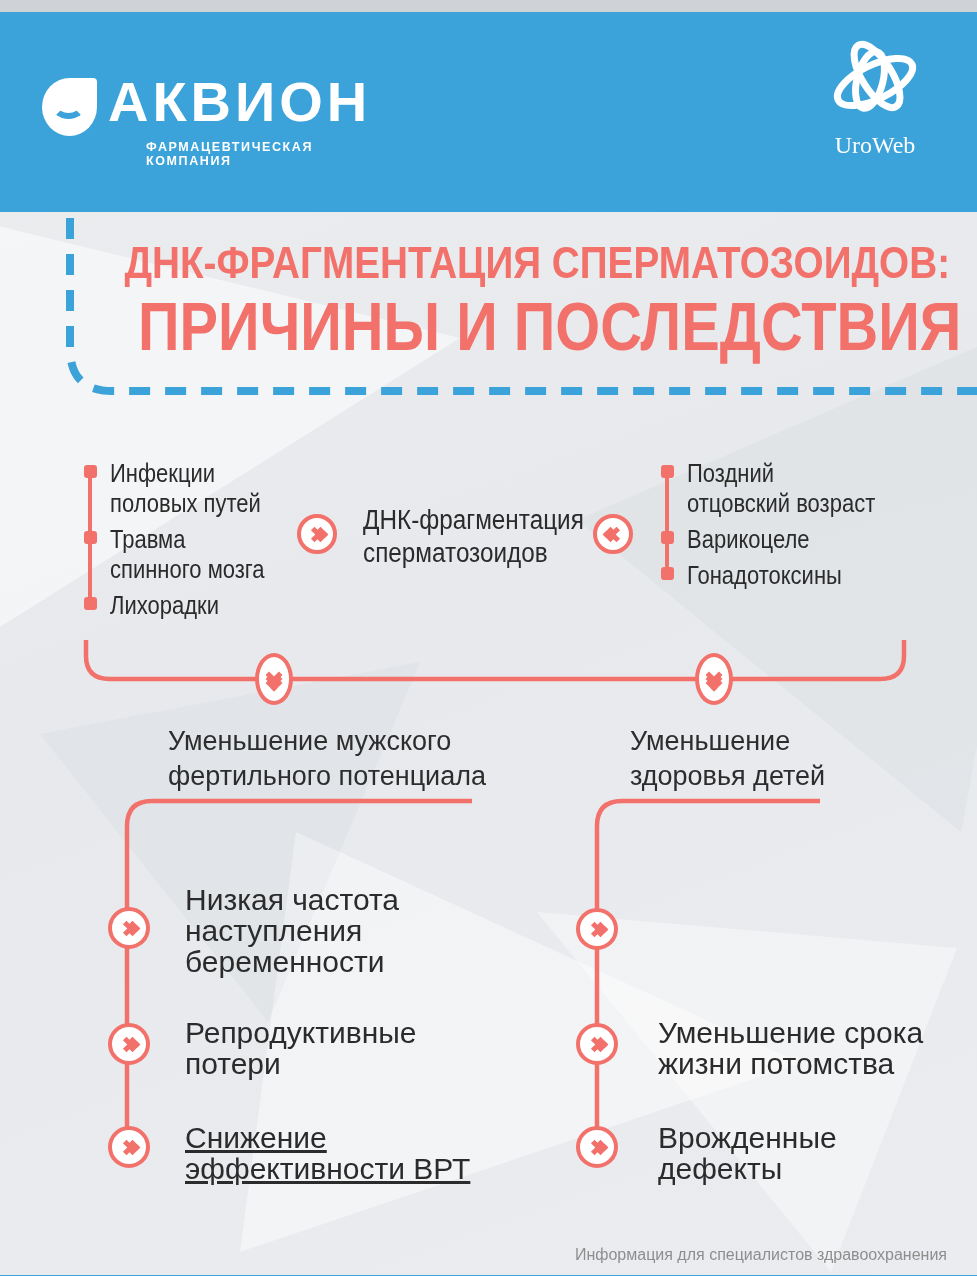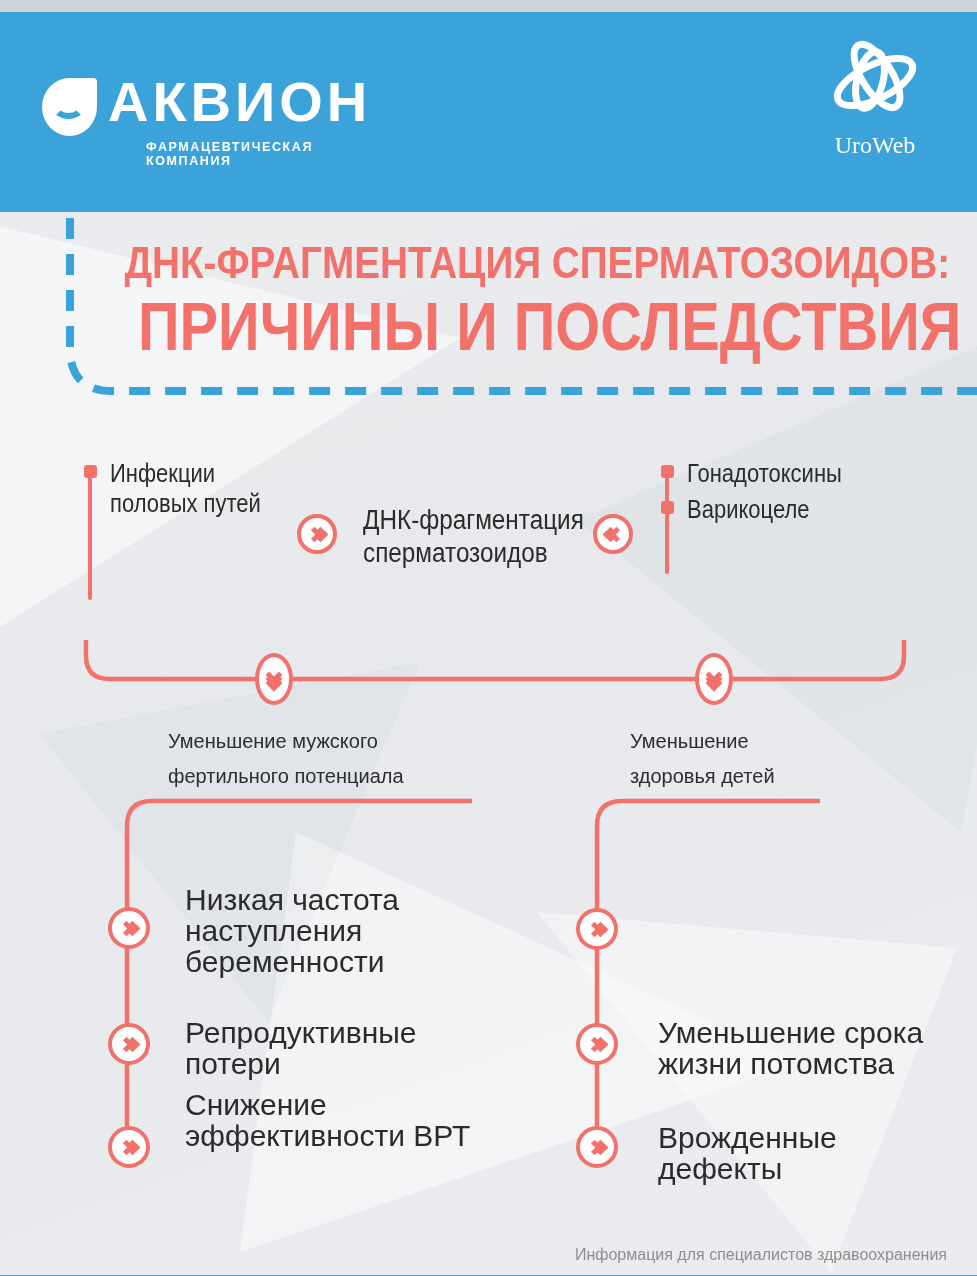--- a/index.html
+++ b/index.html
@@ -65,21 +65,21 @@
   .ch{display:block;width:11px;height:11px;border:0 solid var(--coral);box-sizing:border-box;}
   .ch-r{border-top-width:5px;border-right-width:5px;transform:rotate(45deg);}
   .ch-l{border-top-width:5px;border-right-width:5px;transform:rotate(-135deg);}
   .ch-d{width:12px;height:12px;border-top-width:5px;border-right-width:5px;transform:rotate(135deg);}
   .pair{display:flex;align-items:center;}
   .pair .ch + .ch{margin-left:-5px;}
   .stack{display:flex;flex-direction:column;align-items:center;}
   .stack .ch + .ch{margin-top:-8px;}
 
   
-  .out-title{position:absolute;font-size:20px;line-height:35px;color:#2d2d2d;}
+  .out-title{position:absolute;font-size:27px;line-height:35px;color:#2d2d2d;}
   .ot-left{left:168px;top:712px;}
   .ot-right{left:630px;top:712px;}
   .out-text{position:absolute;font-size:30px;line-height:31px;}
 
   .ml{white-space:pre-line;}
 
   
   .footer-note{position:absolute;right:30px;top:1234px;font-size:16px;color:var(--gray);}
   .bottom-bar{position:absolute;left:0;top:1263px;width:977px;height:13px;background:var(--blue);}
 </style>
@@ -126,20 +126,29 @@
     <path class="coral-line" d="M820 789 H622 Q597 789 597 814 V1135"></path>
   </svg>
 
   <div class="vline vl-left"></div>
   <div class="cause-col cause-left">
     <div class="cause-item">
       <span class="sq"></span>
       <span class="cause-label ml">Инфекции
 половых путей</span>
     </div>
+    <div class="cause-item">
+      <span class="sq"></span>
+      <span class="cause-label ml">Травма
+спинного мозга</span>
+    </div>
+    <div class="cause-item">
+      <span class="sq"></span>
+      <span class="cause-label ml">Лихорадки</span>
+    </div>
   </div>
 
   <div class="circ circ-40" style="left:297px;top:502px;">
     <span class="pair">
         <i class="ch ch-r"></i>
         <i class="ch ch-r"></i>
       </span>
   </div>
 
   <div class="center-label ml">ДНК-фрагментация
@@ -149,25 +158,30 @@
     <span class="pair">
         <i class="ch ch-l"></i>
         <i class="ch ch-l"></i>
       </span>
   </div>
 
   <div class="vline vl-right"></div>
   <div class="cause-col cause-right">
     <div class="cause-item">
       <span class="sq"></span>
+      <span class="cause-label ml">Поздний
+отцовский возраст</span>
+    </div>
+    <div class="cause-item">
+      <span class="sq"></span>
+      <span class="cause-label ml">Варикоцеле</span>
+    </div>
+    <div class="cause-item">
+      <span class="sq"></span>
       <span class="cause-label ml">Гонадотоксины</span>
-    </div>
-    <div class="cause-item">
-      <span class="sq"></span>
-      <span class="cause-label ml">Варикоцеле</span>
     </div>
   </div>
 
   <div class="circ oval" style="left:255px;top:641px;">
     <span class="stack">
         <i class="ch ch-d"></i>
         <i class="ch ch-d"></i>
         <i class="ch ch-d"></i>
       </span>
   </div>
@@ -202,21 +216,21 @@
   </div>
   <div class="out-text ml" style="left:185px;top:1005px;">Репродуктивные
 потери</div>
 
   <div class="circ circ-42" style="left:108px;top:1114px;">
     <span class="pair">
         <i class="ch ch-r"></i>
         <i class="ch ch-r"></i>
       </span>
   </div>
-  <div class="out-text ml" style="left:185px;top:1077px;">Снижение
+  <div class="out-text ml" style="left:185px;top:1110px;text-decoration:underline;">Снижение
 эффективности ВРТ</div>
 
   <div class="circ circ-42" style="left:576px;top:896px;">
     <span class="pair">
         <i class="ch ch-r"></i>
         <i class="ch ch-r"></i>
       </span>
   </div>
 
   <div class="circ circ-42" style="left:576px;top:1011px;">

